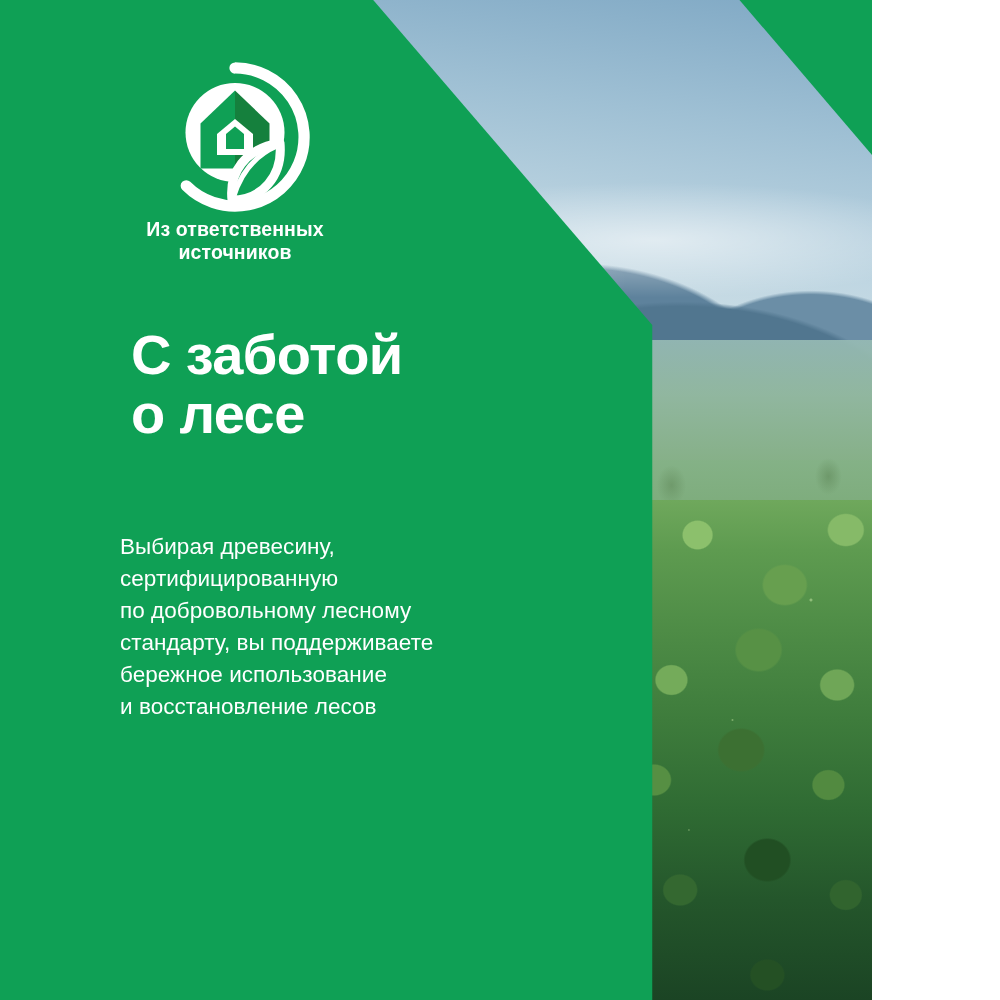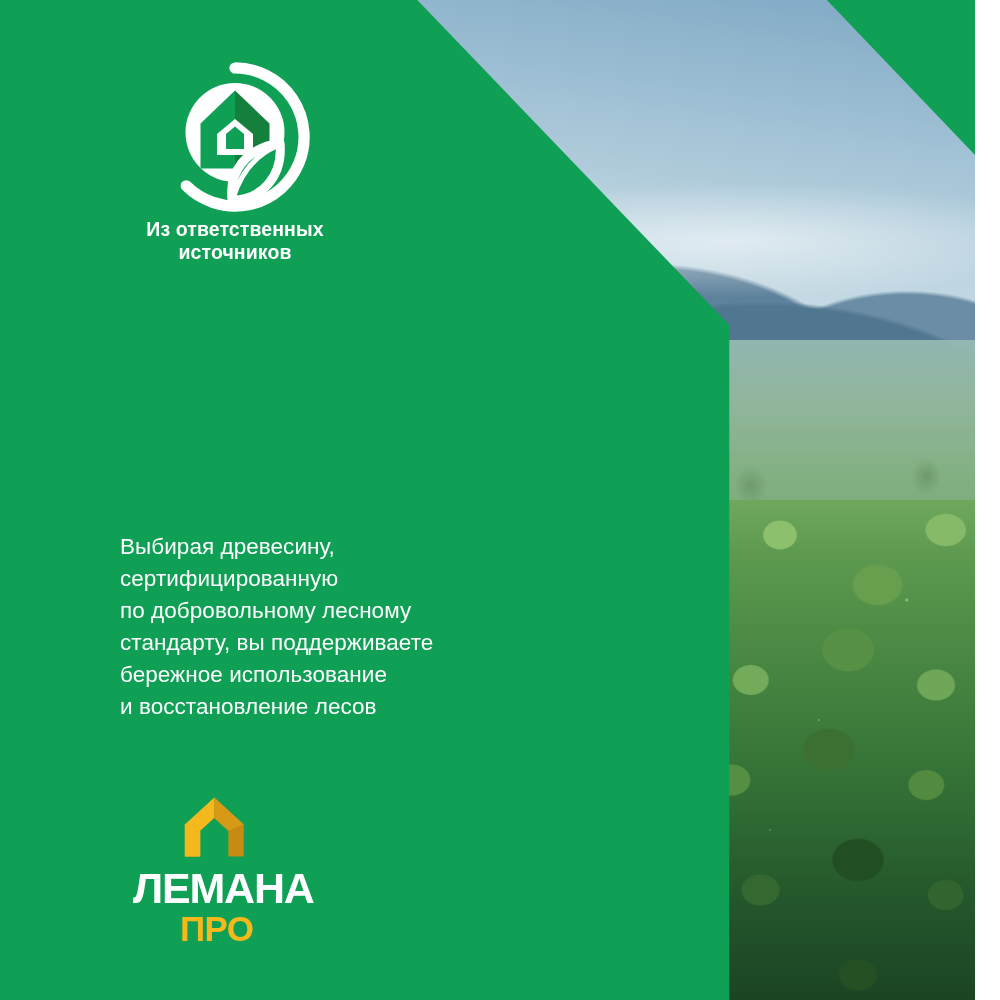--- a/index.html
+++ b/index.html
@@ -7,21 +7,21 @@
 
   html, body {
     width:1000px; height:1000px;
     background:#ffffff;
     font-family:"Liberation Sans", sans-serif;
     overflow:hidden;
   }
 
   #poster {
     position:relative;
-    width:975px; height:1000px;
+    width:872px; height:1000px;
     overflow:hidden;
     background:#0FA055;
   }
 
   
   .photo {
     position:absolute;
     inset:0;
     z-index:1;
   }
@@ -307,37 +307,25 @@
         <path d="M44 48 L50 43 L56 48 L56 58 L44 58 Z" fill="#0FA055"></path>
 
         <path d="M48 92 C46 74 56 58 80 54 C82 76 68 92 48 92 Z" fill="#0FA055" stroke="#ffffff" stroke-width="6" stroke-linejoin="round"></path>
 
         <path d="M49 90 C54 74 64 62 78 56" fill="none" stroke="#ffffff" stroke-width="3.4" stroke-linecap="round"></path>
       </svg>
       <div class="cert-caption">Из ответственных
 источников</div>
     </div>
 
+    <h1 class="headline">С заботой
+о лесе</h1>
 
     <p class="body-copy">Выбирая древесину,
 сертифицированную
 по добровольному лесному
 стандарту, вы поддерживаете
 бережное использование
 и восстановление лесов</p>
 
-    <div class="lemana">
-      <svg class="lemana-house" viewBox="0 0 100 100" aria-hidden="true">
-
-        <path d="M52 4 L6 46 L6 96 L30 96 L30 56 L52 36 Z" fill="#F5B81D"></path>
-
-        <path d="M52 4 L98 46 L98 96 L74 96 L74 56 L52 36 Z" fill="#C78A12"></path>
-
-        <path d="M52 4 L98 46 L74 56 L52 36 Z" fill="#D79A16"></path>
-
-        <path d="M6 46 L30 56 L30 96 L6 96 Z" fill="#F5B81D"></path>
-      </svg>
-      <span class="lemana-word">ЛЕМАНА</span>
-      <span class="lemana-sub">ПРО</span>
-    </div>
 
   </div>
 </div>
 
 </body></html>

